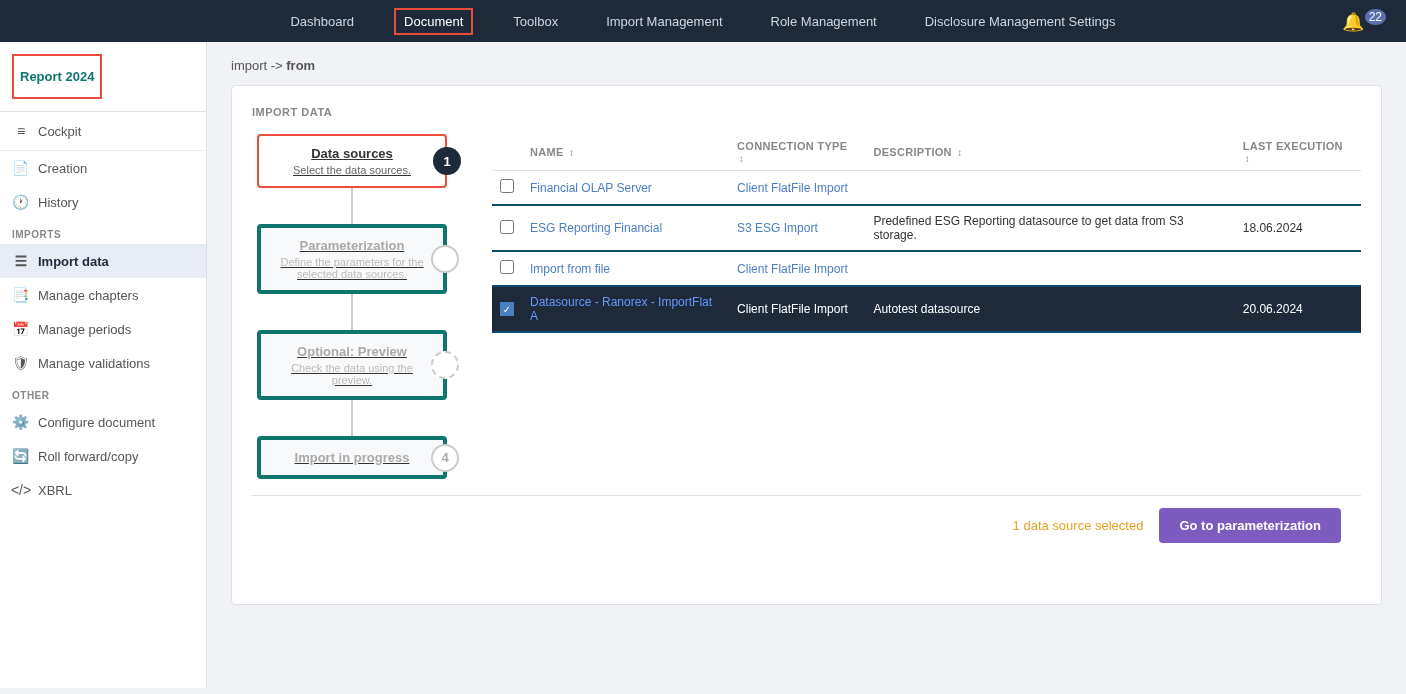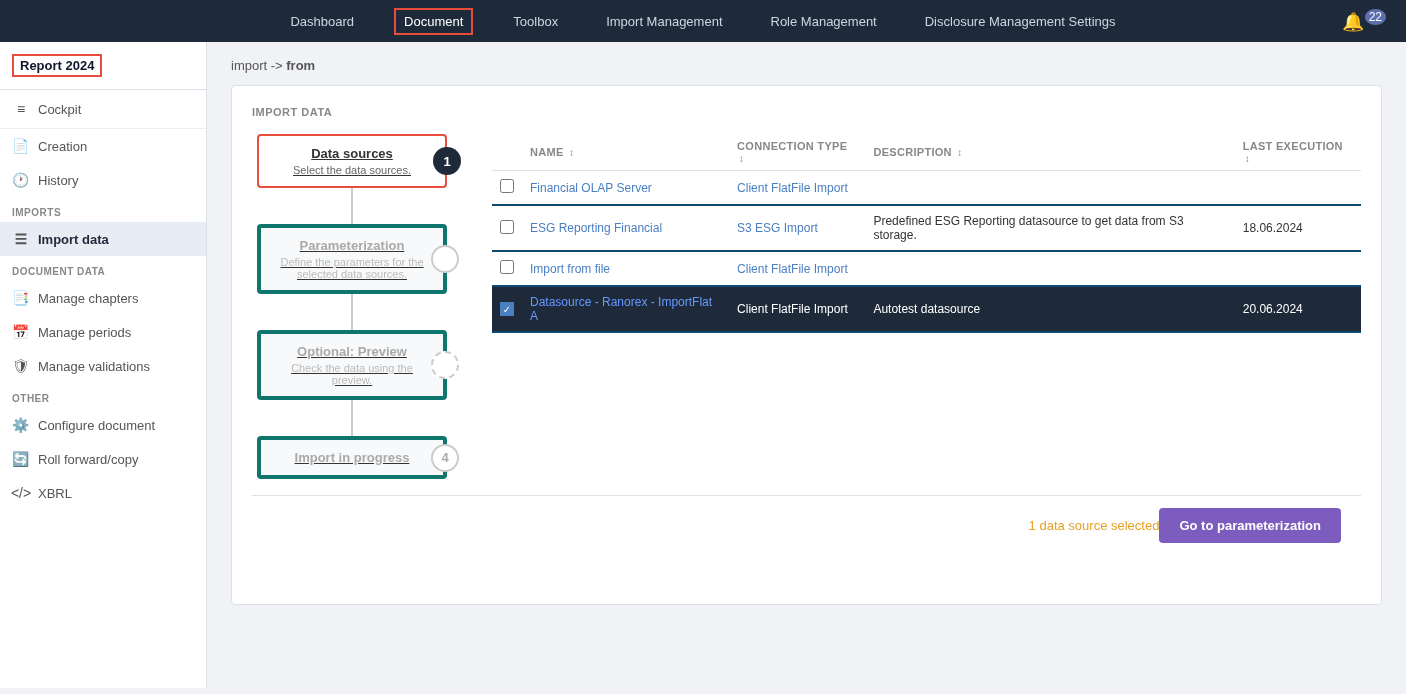--- a/index.html
+++ b/index.html
@@ -56,24 +56,24 @@
       border-right: 1px solid #dde1e7;
       flex-shrink: 0;
       overflow-y: auto;
     }
     .sidebar-doc-title {
       padding: 12px 12px 8px 12px;
       border-bottom: 1px solid #dde1e7;
     }
     .sidebar-doc-title .report-badge {
       border: 2px solid #e74c3c;
-      color: #0f172a;
-      font-size: 13px;
-      font-weight: bold;
-      padding: 2px 6px;
+      color: #0f766e;
+      font-size: 13px;
+      font-weight: bold;
+      padding: 13px 6px;
       display: inline-block;
       margin-bottom: 4px;
     }
     .sidebar-cockpit {
       display: flex;
       align-items: center;
       gap: 8px;
       padding: 10px 12px;
       color: #555;
       font-size: 13px;
@@ -267,20 +267,21 @@
       justify-content: center;
       color: #fff;
       font-size: 10px;
     }
 
     
     .footer-bar {
       display: flex;
       justify-content: flex-end;
       align-items: center;
+      gap: 16px;
       padding: 12px 20px;
       border-top: 1px solid #dde1e7;
       margin-top: 16px;
     }
     .footer-status {
       color: #e8a020;
       font-size: 13px;
     }
     .btn-primary {
       background: #7c5cbf;
@@ -327,21 +328,20 @@
       <span class="sidebar-icon">🕐</span>
       <span>History</span>
     </div>
 
     <div class="sidebar-section-label">IMPORTS</div>
     <div class="sidebar-item active">
       <span class="sidebar-icon">☰</span>
       <span>Import data</span>
     </div>
 
-    <div class="sidebar-section-label">DOCUMENT DATA</div>
     <div class="sidebar-item">
       <span class="sidebar-icon">📑</span>
       <span>Manage chapters</span>
     </div>
     <div class="sidebar-item">
       <span class="sidebar-icon">📅</span>
       <span>Manage periods</span>
     </div>
     <div class="sidebar-item">
       <span class="sidebar-icon">🛡</span>

